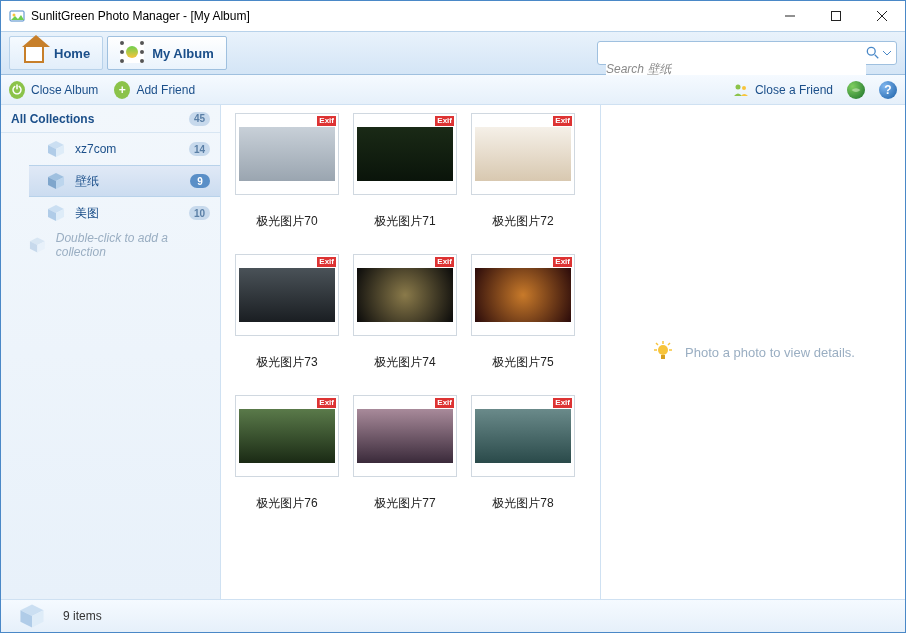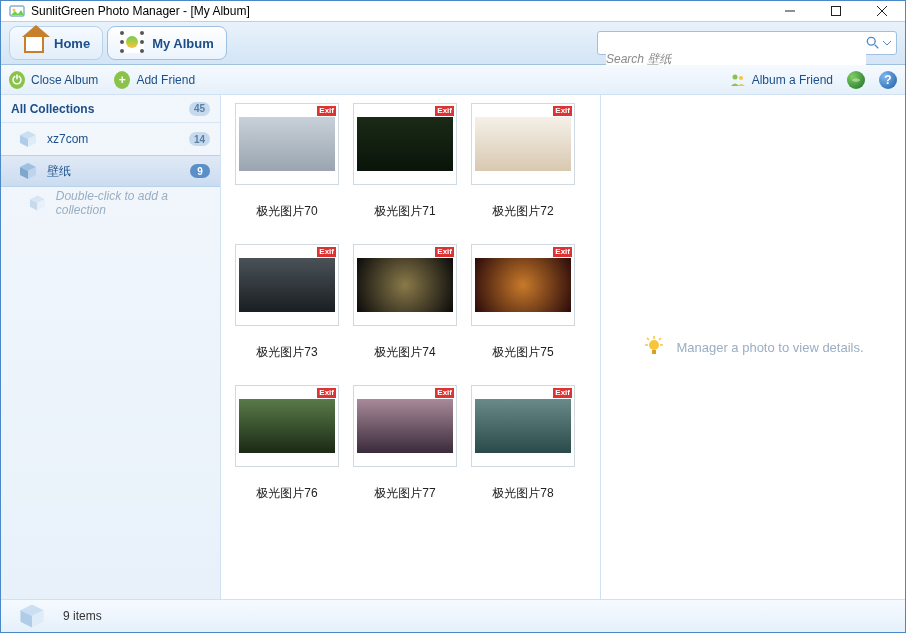--- a/index.html
+++ b/index.html
@@ -1,28 +1,28 @@
 <!DOCTYPE html>
 <html><head>
 <meta charset="utf-8">
 <style>
 * { box-sizing: border-box; margin: 0; padding: 0; font-family: "Microsoft YaHei", "Segoe UI", sans-serif; }
 html, body { width: 906px; height: 633px; overflow: hidden; background: #fff; }
 
 .window { width: 906px; height: 633px; border: 1px solid #4a88c7; display: flex; flex-direction: column; }
 
-.titlebar { height: 20px; display: flex; align-items: center; padding: 0 0 0 8px; background: #fff; }
+.titlebar { height: 30px; display: flex; align-items: center; padding: 0 0 0 8px; background: #fff; }
 .titlebar .app-icon { width: 16px; height: 16px; margin-right: 6px; }
 .titlebar .title-text { font-size: 12px; color: #000; flex: 0 0 auto; }
 .titlebar .spacer { flex: 1; }
 .titlebar .win-btn { width: 46px; height: 30px; display: flex; align-items: center; justify-content: center; color: #222; }
 .titlebar .win-btn svg { width: 10px; height: 10px; }
 
 .nav-row { height: 44px; background: linear-gradient(#e9f2fb, #d4e5f6); border-top: 1px solid #b8d2ea; border-bottom: 1px solid #9fc0df; display: flex; align-items: stretch; padding: 4px 8px; gap: 4px; }
-.nav-item { display: flex; align-items: center; gap: 8px; padding: 0 12px; border: 1px solid transparent; border-radius: 8px; font-size: 13px; color: #1b4f8a; font-weight: 700; }
+.nav-item { display: flex; align-items: center; gap: 8px; padding: 0 12px; border: 1px solid transparent; border-radius: 2px; font-size: 13px; color: #1b4f8a; font-weight: 700; }
 .nav-item.home { background: linear-gradient(#f5faff, #e2eefa); border-color: #b8d2ea; }
 .nav-item.album { background: linear-gradient(#fff, #eaf3fc); border-color: #9fc0df; }
 .nav-icon { width: 24px; height: 24px; position: relative; }
 .house { width: 20px; height: 16px; background: #fff; border: 2px solid #c77f2a; border-top: none; position: absolute; bottom: 2px; left: 2px; }
 .house:before { content: ""; position: absolute; top: -12px; left: -4px; width: 0; height: 0; border-left: 14px solid transparent; border-right: 14px solid transparent; border-bottom: 12px solid #c77f2a; }
 .film { width: 24px; height: 22px; background: #fff; border-left: 4px dotted #555; border-right: 4px dotted #555; display:flex; align-items:center; justify-content:center; }
 .film-inner { width: 12px; height: 12px; background: linear-gradient(#6fcf4f,#f7c43b); border-radius: 50%; }
 
 .search-wrap { margin-left: auto; display: flex; align-items: center; }
 .search-box { width: 300px; height: 24px; border: 1px solid #9fc0df; border-radius: 3px; background: #fff; display: flex; align-items: center; padding: 0 4px 0 8px; }
@@ -37,21 +37,21 @@
 .tool-right { margin-left:auto; display:flex; align-items:center; gap:14px; }
 .circle-icon { width:18px; height:18px; border-radius:50%; display:flex; align-items:center; justify-content:center; color:#fff; font-size:12px; font-weight:bold; }
 
 .body-row { flex:1; display:flex; min-height:0; }
 
 .sidebar { width: 220px; background: linear-gradient(#f2f7fc,#e8f1fa); border-right: 1px solid #cfe1f2; display:flex; flex-direction:column; }
 .side-head { height: 28px; display:flex; align-items:center; padding:0 10px; font-size:12px; color:#1b4f8a; font-weight:700; border-bottom:1px solid #d8e6f3; }
 .side-head .count { margin-left:auto; }
 .pill { background:#c7d9ec; color:#5a7fa6; font-size:10px; font-weight:700; min-width:20px; height:14px; border-radius:7px; display:inline-flex; align-items:center; justify-content:center; padding:0 5px; }
 .pill.sel { background:#5a8fc7; color:#fff; }
-.side-item { height:32px; display:flex; align-items:center; padding:0 10px 0 18px; font-size:12px; color:#1b4f8a; gap:10px; }
+.side-item { height:32px; display:flex; align-items:center; padding:0 10px 0 18px; font-size:12px; color:#1b4f8a; gap:10px;margin-left:28px; }
 .side-item.selected { background:linear-gradient(#e0e9f6,#cbdcf0); border-top:1px solid #b8d2ea; border-bottom:1px solid #b8d2ea; }
 .side-item .label { flex:1; }
 .cube-icon { width:18px; height:18px; }
 .side-add { height:32px; display:flex; align-items:center; padding:0 10px 0 28px; font-size:12px; color:#9aaec2; font-style:italic; gap:10px; }
 
 .content-area { flex:1; display:flex; min-height:0; }
 .thumb-grid-wrap { width: 380px; border-right:1px solid #cfe1f2; overflow-y:auto; padding: 8px 2px 8px 12px; }
 .thumb-grid { display:grid; grid-template-columns: repeat(3, 108px); gap: 24px 10px; }
 .thumb-item { display:flex; flex-direction:column; align-items:center; gap:18px; }
 .thumb-frame { width:104px; height:82px; background:#fff; border:1px solid #d0d8e0; display:flex; align-items:center; justify-content:center; position:relative; }
@@ -148,21 +148,21 @@
       <span>Add Friend</span>
     </div>
     <div class="tool-right">
       <div class="tool-btn">
         <svg class="tool-icon" viewBox="0 0 16 16">
             <circle cx="5" cy="5" r="2.5" fill="#8bc34a"></circle>
             <circle cx="11" cy="6" r="2" fill="#f7c43b"></circle>
             <path d="M1 14 Q5 9 9 14 Z" fill="#8bc34a"></path>
             <path d="M8 14 Q11 10 15 14 Z" fill="#f7c43b"></path>
           </svg>
-        <span>Album a Friend</span>
+        <span>Close a Friend</span>
       </div>
       <div class="circle-icon" style="background:radial-gradient(circle at 30% 30%,#7fcf5f,#1a6f2a)">
         <svg viewBox="0 0 16 16" width="12" height="12">
             <path d="M2 8 Q8 3 14 8 Q8 13 2 8 Z" fill="#cfe8c0" opacity="0.6"></path>
           </svg>
       </div>
       <div class="circle-icon" style="background:radial-gradient(circle at 30% 30%,#7fb6ef,#1a5fa6)">?</div>
     </div>
   </div>
 
@@ -184,20 +184,29 @@
             <span class="pill">14</span>
           </div>
           <div class="side-item selected">
             <svg class="cube-icon" viewBox="0 0 18 18">
               <path d="M9 1 L17 5 L9 9 L1 5 Z" fill="#9fc0df"></path>
               <path d="M1 5 L9 9 L9 17 L1 13 Z" fill="#7fa6cc"></path>
               <path d="M17 5 L9 9 L9 17 L17 13 Z" fill="#bcd5ed"></path>
             </svg>
             <span class="label">壁纸</span>
             <span class="pill sel">9</span>
+          </div>
+          <div class="side-item">
+            <svg class="cube-icon" viewBox="0 0 18 18">
+              <path d="M9 1 L17 5 L9 9 L1 5 Z" fill="#cbdff2"></path>
+              <path d="M1 5 L9 9 L9 17 L1 13 Z" fill="#b0cce8"></path>
+              <path d="M17 5 L9 9 L9 17 L17 13 Z" fill="#deecf8"></path>
+            </svg>
+            <span class="label">美图</span>
+            <span class="pill">10</span>
           </div>
         </div>
       <div class="side-add">
         <svg class="cube-icon" viewBox="0 0 18 18">
             <path d="M9 1 L17 5 L9 9 L1 5 Z" fill="#d8e6f3"></path>
             <path d="M1 5 L9 9 L9 17 L1 13 Z" fill="#c7d9ec"></path>
             <path d="M17 5 L9 9 L9 17 L17 13 Z" fill="#e8f1fa"></path>
           </svg>
         <span>Double-click to add a collection</span>
       </div>
@@ -276,21 +285,21 @@
             <circle cx="12" cy="10" r="5" fill="#f7c43b"></circle>
             <rect x="10" y="15" width="4" height="4" fill="#d8a020"></rect>
             <g stroke="#f7c43b" stroke-width="1.5">
               <path d="M12 1 V4"></path>
               <path d="M3 10 H6"></path>
               <path d="M18 10 H21"></path>
               <path d="M5 3 L7 5"></path>
               <path d="M19 3 L17 5"></path>
             </g>
           </svg>
-        <span>Manager a photo to view details.</span>
+        <span>Photo a photo to view details.</span>
       </div>
     </div>
 
   </div>
 
   <div class="statusbar">
     <svg class="cube-icon" style="width:26px;height:26px" viewBox="0 0 18 18">
         <path d="M9 1 L17 5 L9 9 L1 5 Z" fill="#cbdff2"></path>
         <path d="M1 5 L9 9 L9 17 L1 13 Z" fill="#b0cce8"></path>
         <path d="M17 5 L9 9 L9 17 L17 13 Z" fill="#deecf8"></path>

